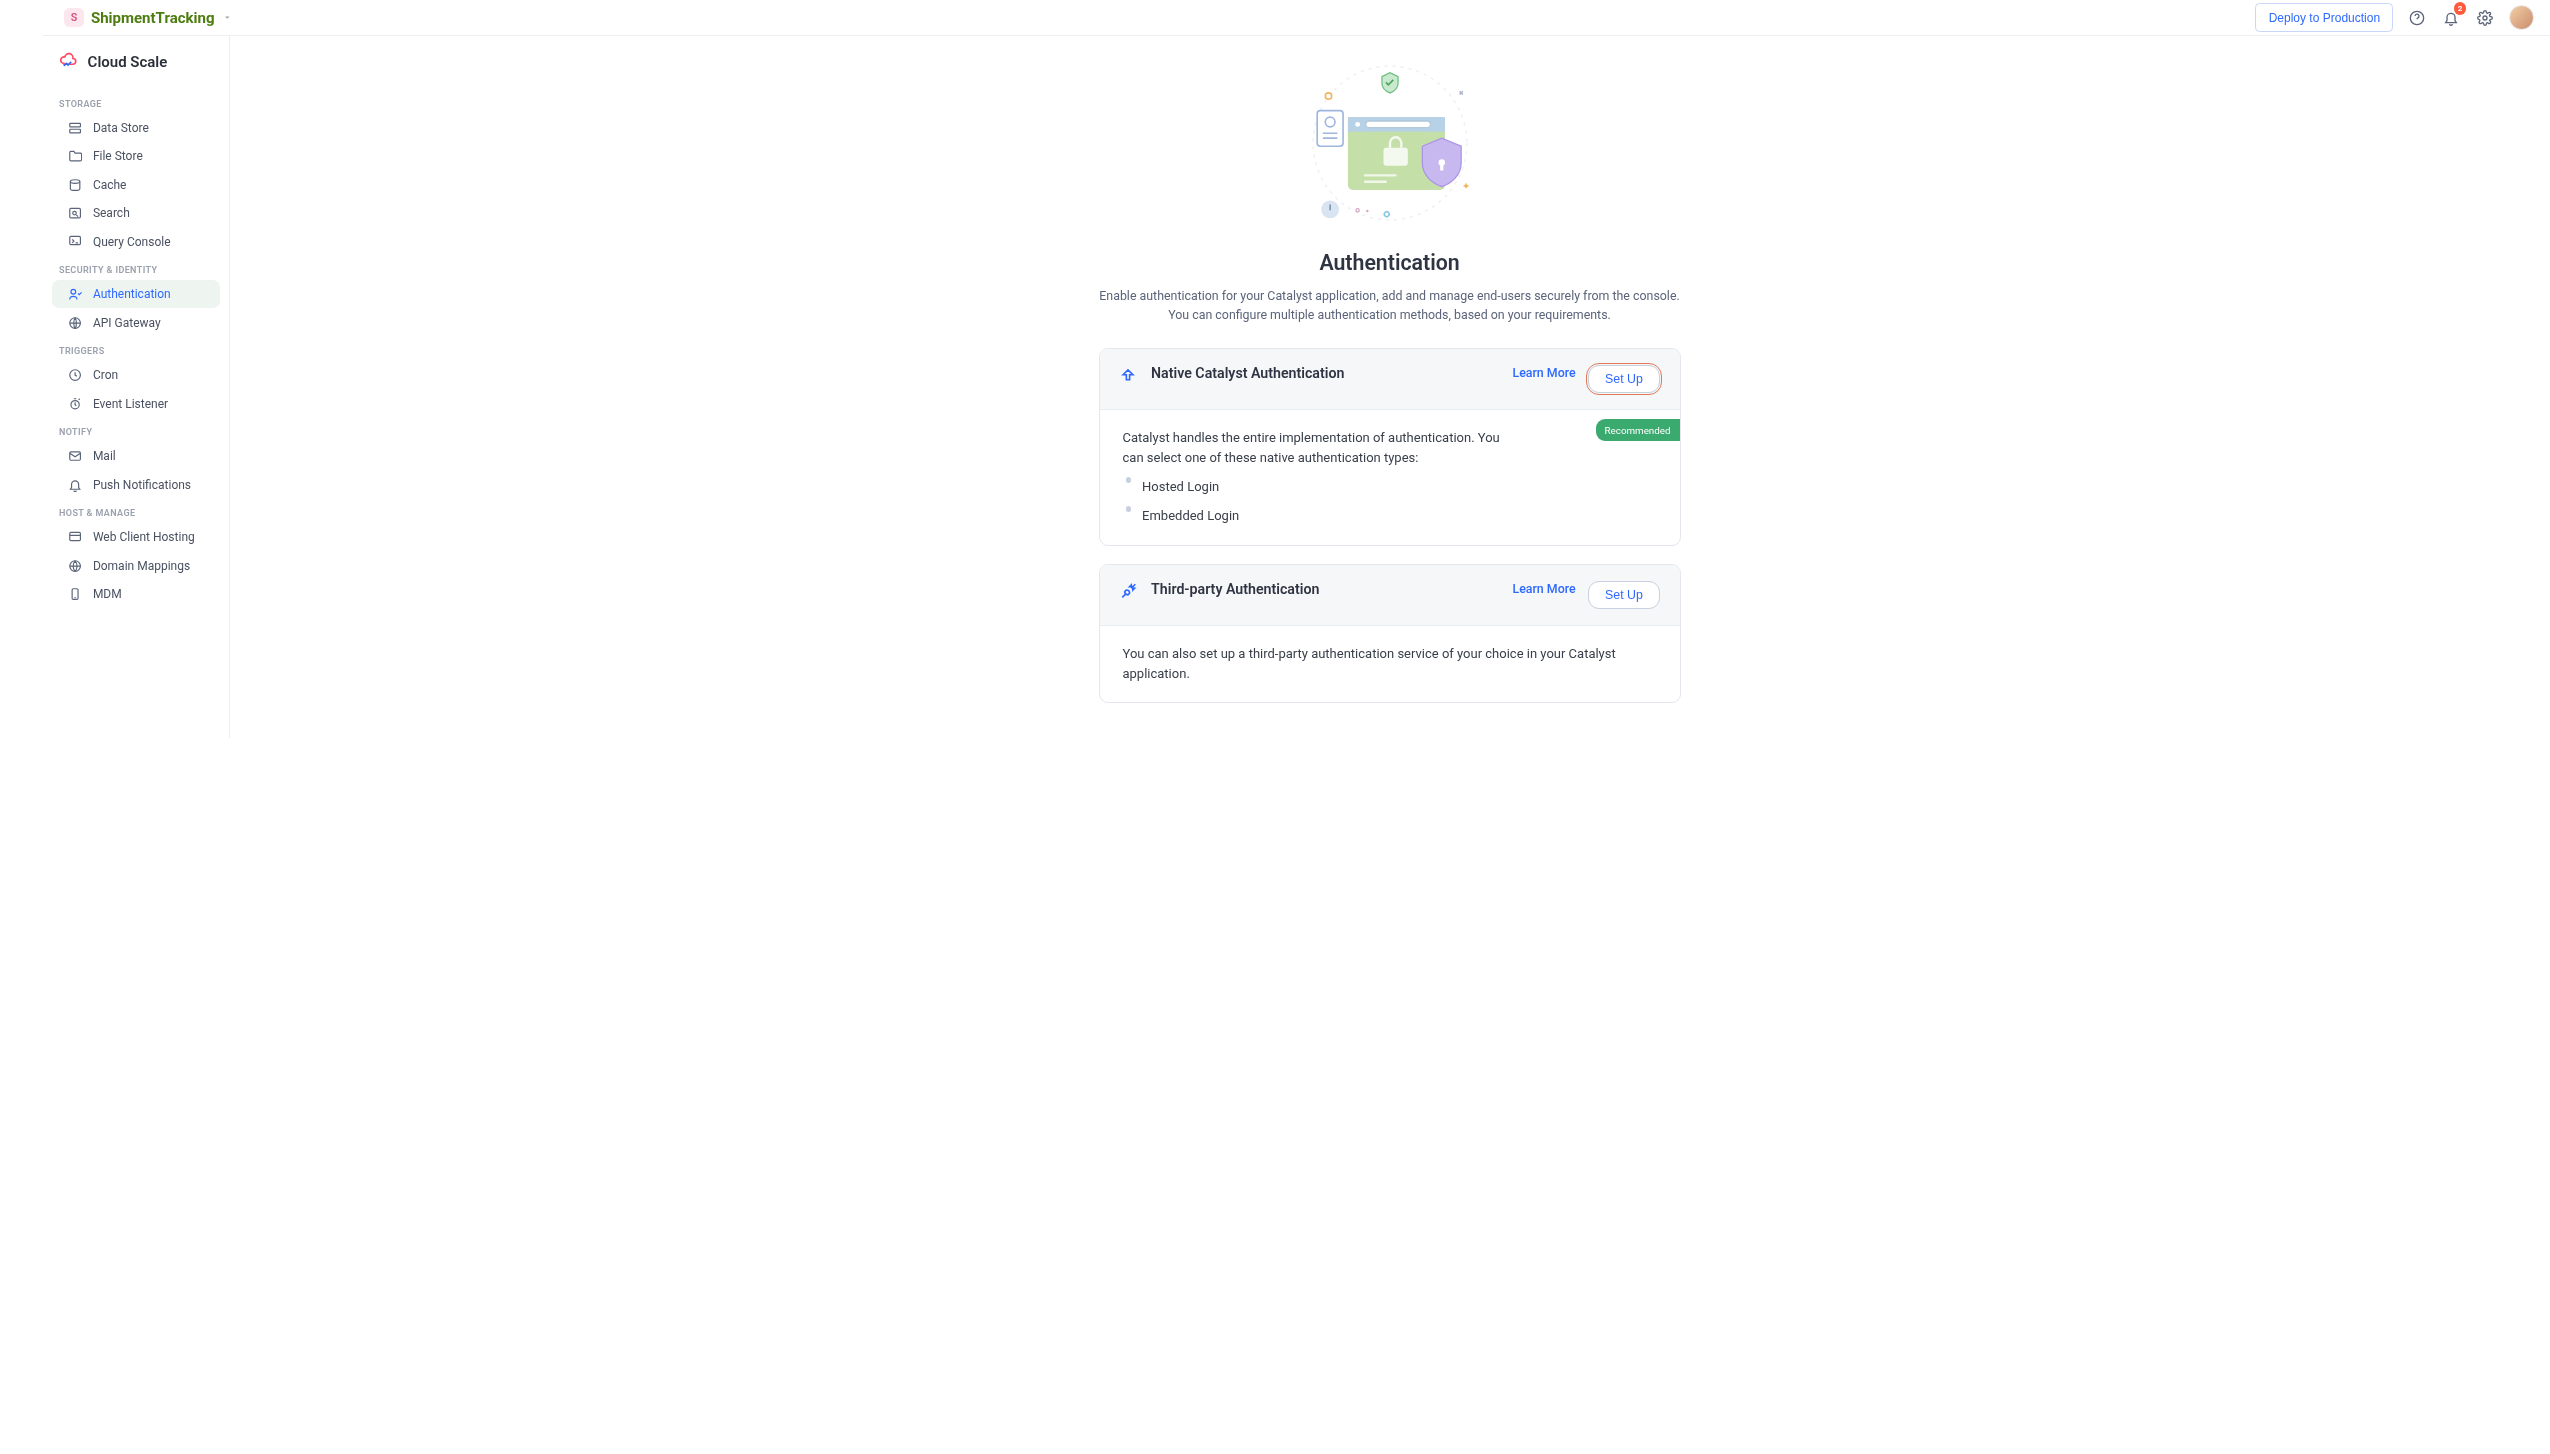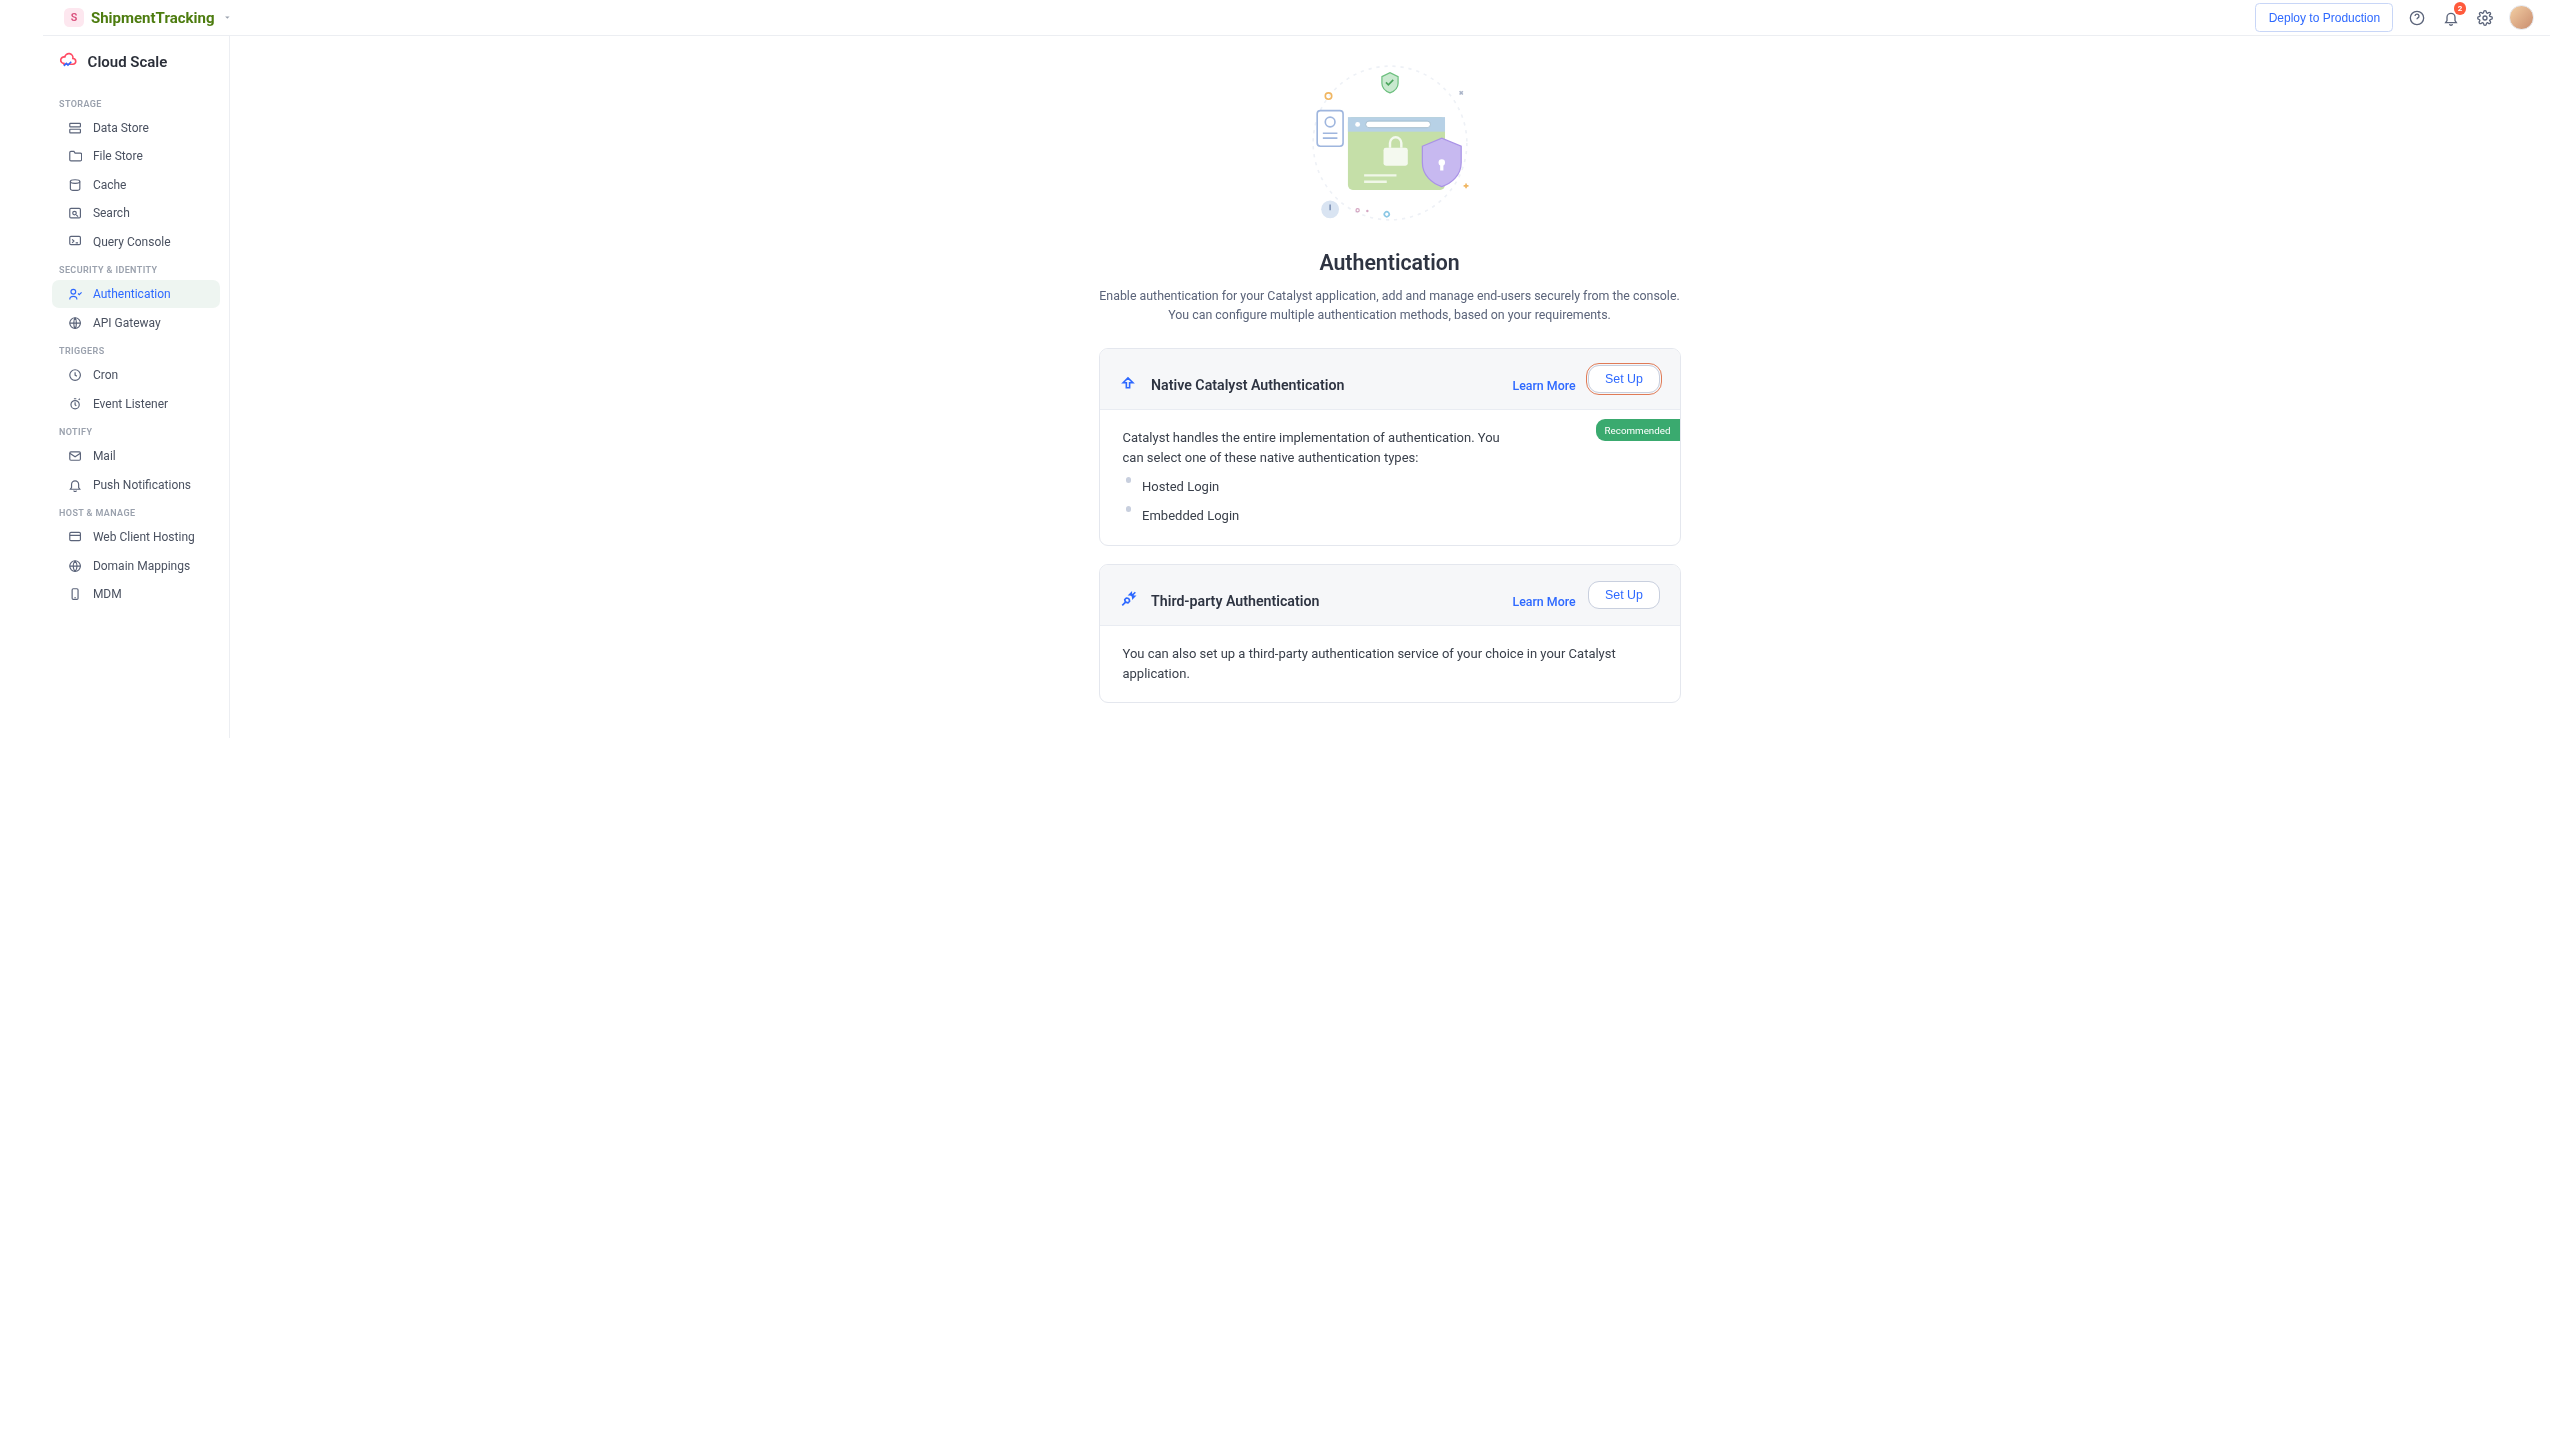--- a/index.html
+++ b/index.html
@@ -149,21 +149,21 @@
   .hero-illustration { width:178px; height:178px; margin-bottom:18px; }
   .main h1 { font-size:21.3px; font-weight:600; color:#2e3442; margin-bottom:12.4px; }
   .main .sub { font-size:12.4px; color:#5b647a; text-align:center; max-width:587px; line-height:1.5; margin-bottom:23px;}
 
   .card {
     width:582px; border:0.9px solid #e4e7ee; border-radius:9px;
     margin-bottom:18px; background:#fff; overflow:hidden;
     position:relative;
   }
   .card-head {
-    display:flex; align-items:flex-end; padding:16px 19.6px;
+    display:flex; align-items:flex-start; padding:16px 19.6px;
     background:#f6f7f9;
     border-bottom:0.9px solid #e9ecf2;
   }
   .card-head .card-icon { width:19.6px; height:19.6px; margin-right:12.4px; }
   .card-title { font-size:14.2px; font-weight:600; color:#2e3442; flex:1; }
   .learn-link { color:#2e69ff; font-size:12.4px; font-weight:500; margin-right:12.4px; cursor:pointer; }
   .setup-btn {
     border:0.9px solid #c8cfde; color:#2e69ff; background:#fff;
     padding:6.2px 16px; border-radius:11px; font-size:12.4px; cursor:pointer;
   }

